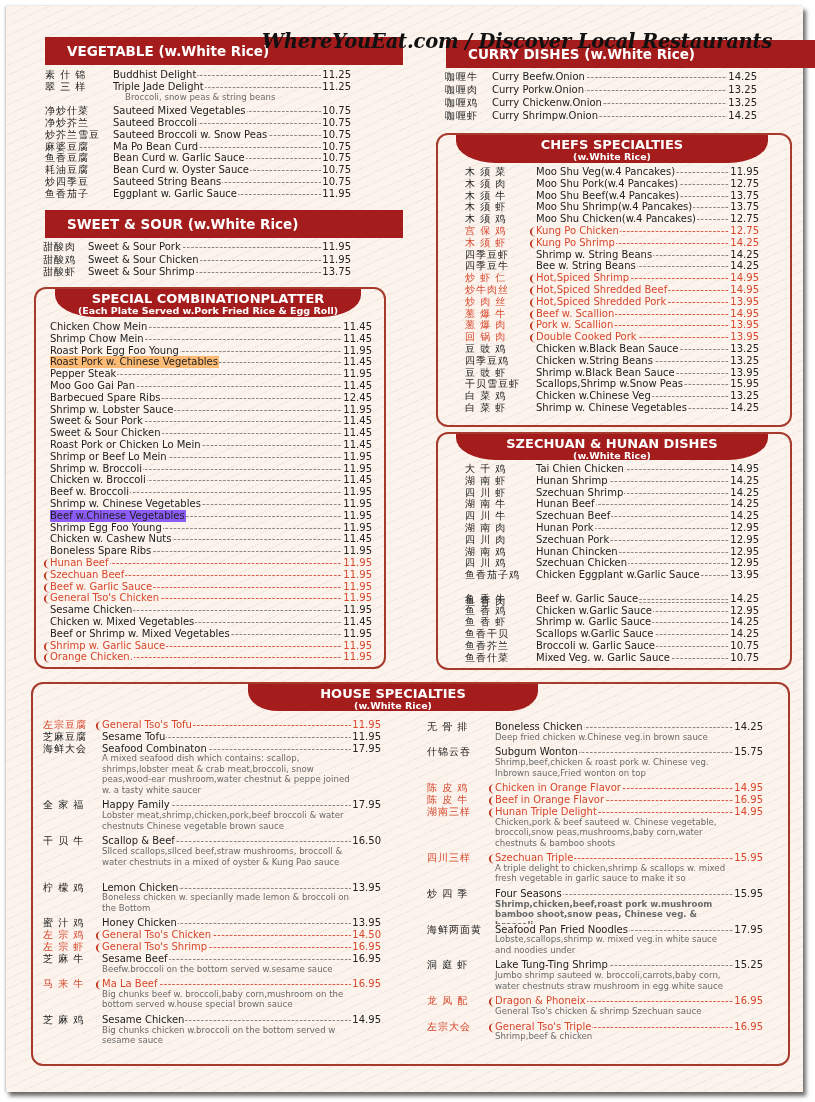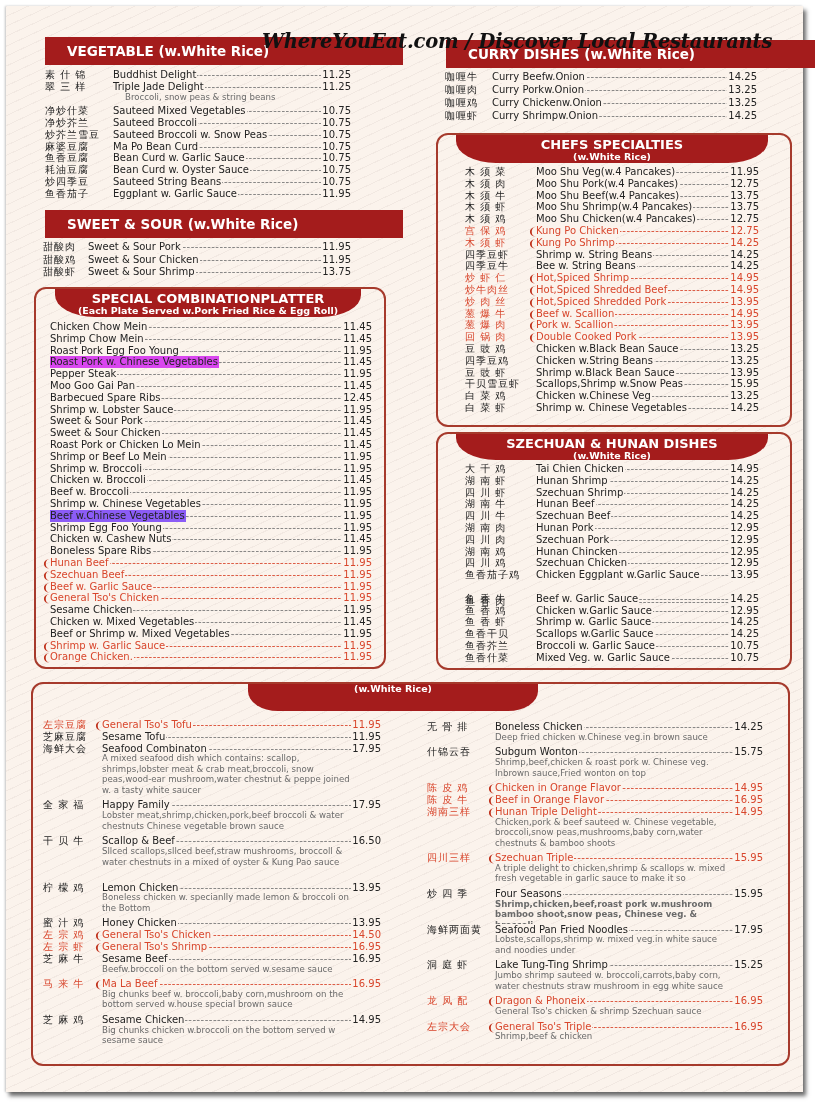--- a/index.html
+++ b/index.html
@@ -137,21 +137,21 @@
       <span class="nm" style="left:0px;background:#fbf3ec;padding-right:1px">Shrimp Chow Mein</span>
       <span class="pr" style="right:0;width:30px;background:#fbf3ec">11.45</span>
     </div>
     <div class="row" style="left: 50px; top: 344.6px; width: 322px;">
       <span class="dots" style="left:0px;width:292px">------------------------------------------------------------------------------------------</span>
       <span class="nm" style="left:0px;background:#fbf3ec;padding-right:1px">Roast Pork Egg Foo Young</span>
       <span class="pr" style="right:0;width:30px;background:#fbf3ec">11.95</span>
     </div>
     <div class="row" style="left: 50px; top: 356.4px; width: 322px;">
       <span class="dots" style="left:0px;width:292px">------------------------------------------------------------------------------------------</span>
-      <span class="nm" style="left:0px;background:#d946ef;padding-right:1px">Roast Pork w. Chinese Vegetables</span>
+      <span class="nm" style="left:0px;background:#fdba74;padding-right:1px">Roast Pork w. Chinese Vegetables</span>
       <span class="pr" style="right:0;width:30px;background:#fbf3ec">11.45</span>
     </div>
     <div class="row" style="left: 50px; top: 368.2px; width: 322px;">
       <span class="dots" style="left:0px;width:292px">------------------------------------------------------------------------------------------</span>
       <span class="nm" style="left:0px;background:#fbf3ec;padding-right:1px">Pepper  Steak</span>
       <span class="pr" style="right:0;width:30px;background:#fbf3ec">11.95</span>
     </div>
     <div class="row" style="left: 50px; top: 380px; width: 322px;">
       <span class="dots" style="left:0px;width:292px">------------------------------------------------------------------------------------------</span>
       <span class="nm" style="left:0px;background:#fbf3ec;padding-right:1px">Moo Goo Gai Pan</span>
@@ -557,20 +557,21 @@
     <div class="row" style="left: 465px; top: 651.8px; width: 294px;">
       <span class="zh">鱼香什菜</span>
       <span class="dots" style="left:71px;width:193px">------------------------------------------------------------------------------------------</span>
       <span class="nm" style="left:71px;background:#fbf3ec;padding-right:1px">Mixed Veg. w. Garlic Sauce</span>
       <span class="pr" style="right:0;width:30px;background:#fbf3ec">10.75</span>
     </div>
   </div>
 
 <div class="box" style="left:31px;top:682px;width:755px;height:380px;"></div>
 <div class="hdr tab" style="left:248px;top:684px;width:290px;height:27px;border-radius:0 0 30px 30px/0 0 20px 20px;">
+  <span class="t">HOUSE SPECIALTIES</span>
   <span class="s">(w.White Rice)</span>
 </div>
 <div id="houseL">
     <div class="row hot" style="left: 43px; top: 719px; width: 338px;">
       <span class="zh">左宗豆腐</span>
       <span class="pepper" style="left:51px">❨</span>
       <span class="dots" style="left:59px;width:249px">------------------------------------------------------------------------------------------</span>
       <span class="nm" style="left:59px;background:#fbf3ec;padding-right:1px">General Tso's Tofu</span>
       <span class="pr" style="right:0;width:30px;background:#fbf3ec">11.95</span>
     </div>

